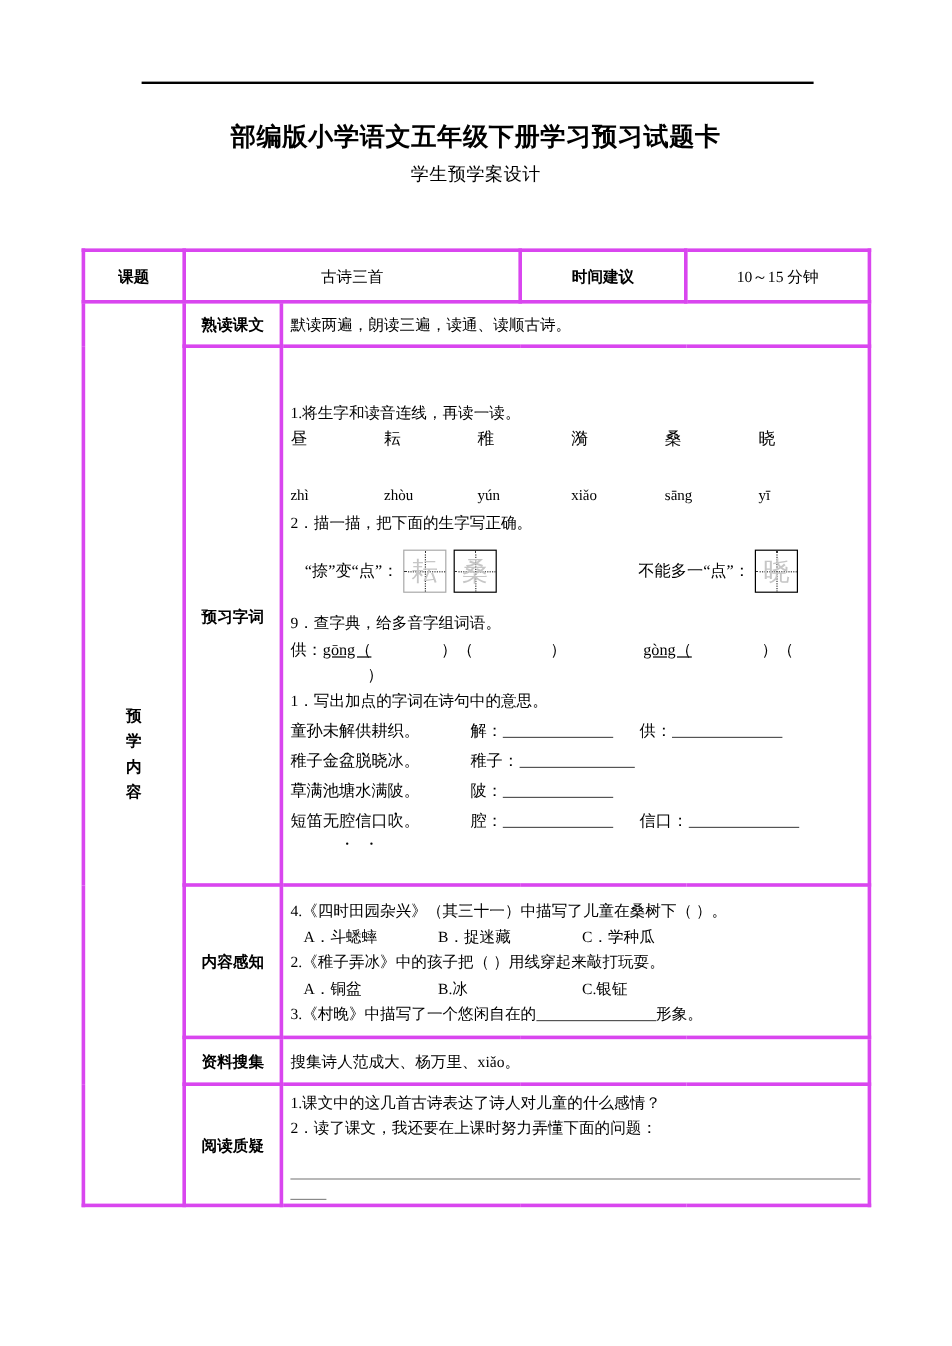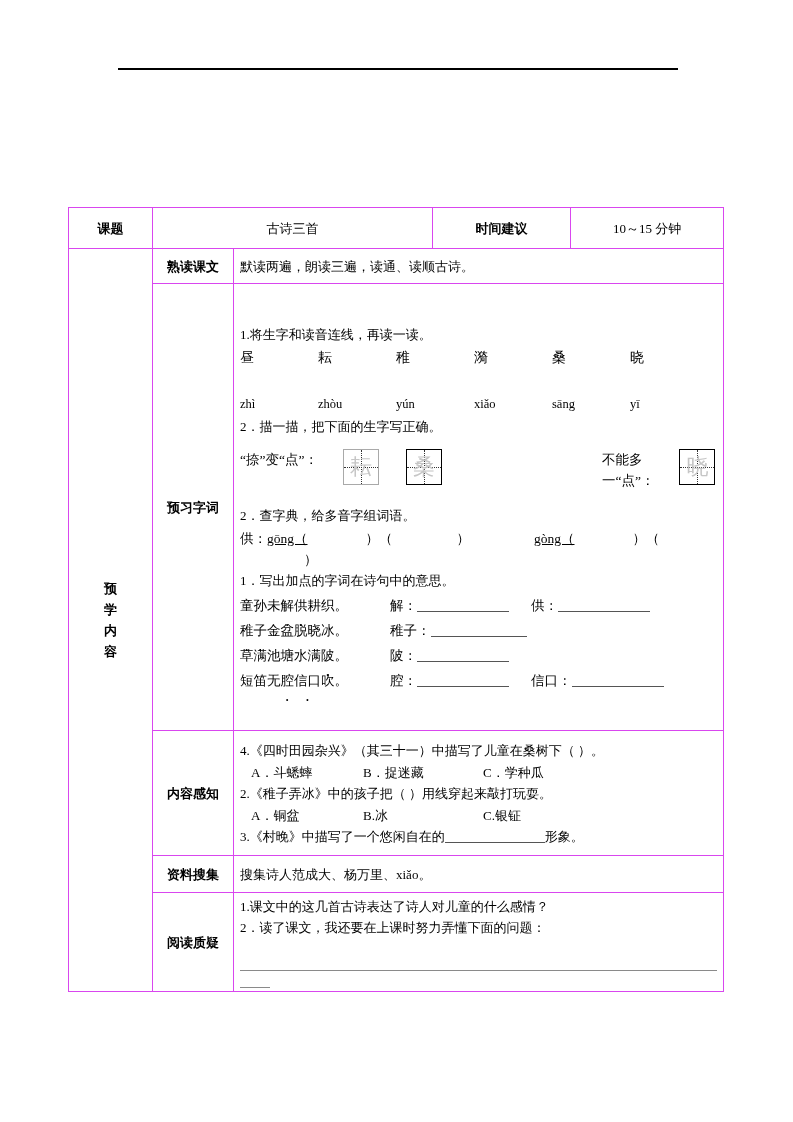--- a/index.html
+++ b/index.html
@@ -65,21 +65,21 @@
   
   table.sheet {
     position: absolute;
     left: 68px;
     top: 207px;
     width: 655px;
     border-collapse: collapse;
     table-layout: fixed;
   }
   table.sheet td {
-    border: 1px solid #d946ef;
+    border: 3px solid #d946ef;
     vertical-align: middle;
     font-size: 13px;
     line-height: 21px;
     padding: 3px 6px;
   }
   .c-label {
     text-align: center;
     font-family: "Liberation Sans", "DejaVu Sans", sans-serif;
     font-weight: bold;
     font-size: 13.5px;
@@ -118,23 +118,22 @@
     text-align: left;
   }
   .chars-row > span { font-size: 14px; }
   .pinyin-row > span {
     font-size: 12.5px;
     font-family: "Liberation Serif", "DejaVu Serif", serif;
   }
 
   .trace-row {
     display: flex;
-    align-items: flex-start;
-    margin: 12px 0 14px 0;
-    gap: 21px;
+    align-items: center;
+    margin: 12px 0 14px 12px;
   }
   .trace-row .lead { font-size: 13.5px; margin-right: 4px; }
   .tzg {
     width: 36px;
     height: 36px;
     position: relative;
     box-sizing: border-box;
     margin-right: 6px;
     flex: 0 0 auto;
   }
@@ -238,20 +237,22 @@
   .pad-top-8 { margin-top: 10px; }
 </style>
 </head>
 <body>
 
 <div class="page">
 
   <div class="header-rule"></div>
 
   <div class="titles">
+    <div class="doc-title">部编版小学语文五年级下册学习预习试题卡</div>
+    <div class="subtitle">学生预学案设计</div>
   </div>
 
   <table class="sheet">
     <colgroup>
       <col style="width:84px">
       <col style="width:81px">
       <col style="width:199px">
       <col style="width:138px">
       <col style="width:153px">
     </colgroup>
@@ -308,21 +309,21 @@
             <span class="tzg dark">
               <span class="ghost">桑</span>
             </span>
             <span class="spacer-gap"></span>
             <span class="lead">不能多一“点”：</span>
             <span class="tzg dark">
               <span class="ghost">晓</span>
             </span>
           </div>
 
-          <div class="q-line">2．查字典，给多音字组词语。</div>
+          <div class="q-line">9．查字典，给多音字组词语。</div>
 
           <div class="poly-line">
             <span>供：</span><span class="pin">gōng（</span><span class="gap-sm"></span><span>）（</span><span class="gap-md"></span><span>）</span><span class="gap-md"></span><span class="pin">gòng（</span><span class="gap-sm"></span><span>）（</span><span class="gap-md"></span><span>）</span>
           </div>
 
           <div class="q-line">1．写出加点的字词在诗句中的意思。</div>
 
           <div class="meaning-row">
             <span class="poem"><span>童孙未</span><span class="dot">解</span><span class="dot">供</span><span>耕织。</span></span>
             <span class="ans"><span>解：</span><span class="blank b90"></span></span>

